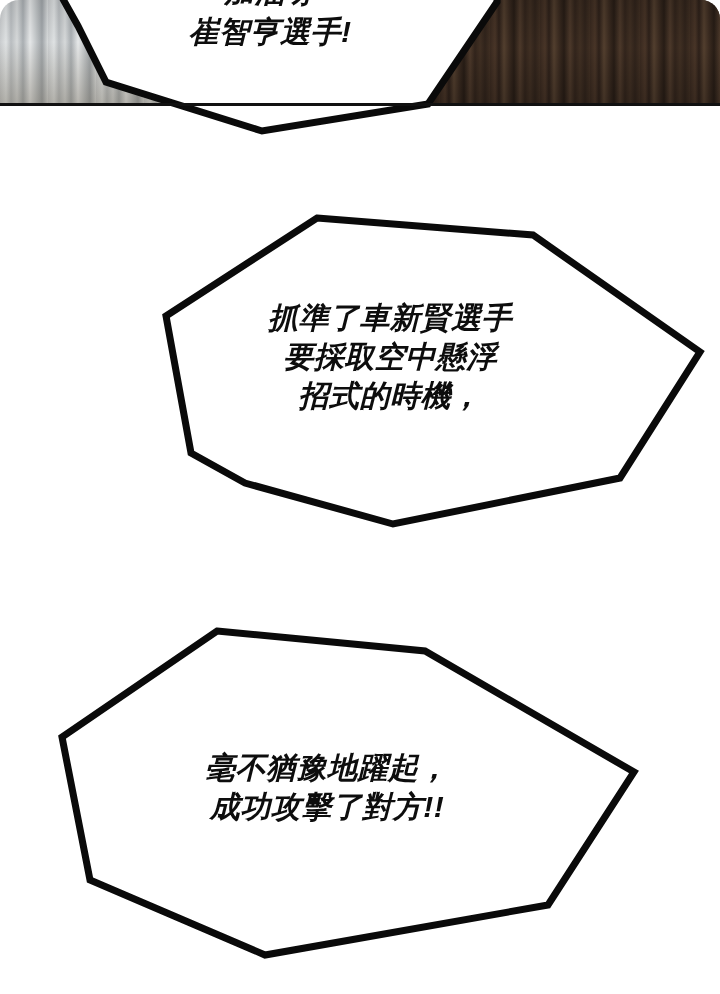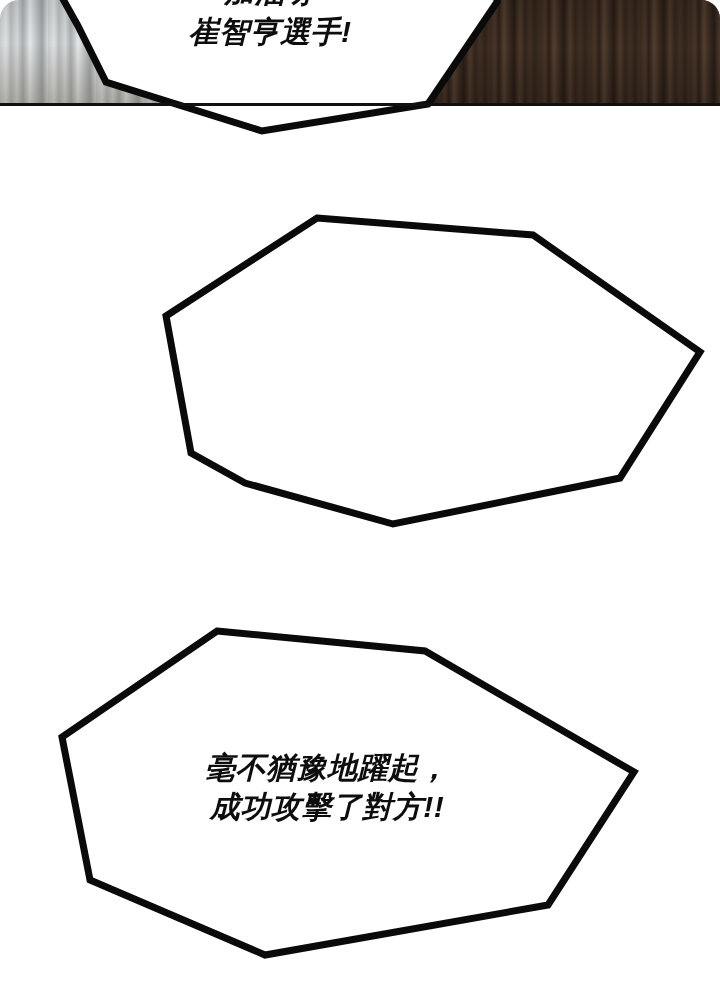--- a/index.html
+++ b/index.html
@@ -127,17 +127,20 @@
     <polygon class="bubble-shape" points="317,218 533,235 700,352 620,478 393,524 245,483 191,453 166,316"></polygon>
 
     <polygon class="bubble-shape" points="217,631 425,651 634,772 548,905 265,955 90,880 62,737"></polygon>
   </svg>
 
   <div class="panel-divider" style="top:103px"></div>
 
   <div class="bubble-text" id="text-top">加油呀
 崔智亨選手!</div>
 
+  <div class="bubble-text" id="text-mid">抓準了車新賢選手
+要採取空中懸浮
+招式的時機，</div>
 
   <div class="bubble-text" id="text-bot">毫不猶豫地躍起，
 成功攻擊了對方!!</div>
 
 </div>
 
 </body></html>

